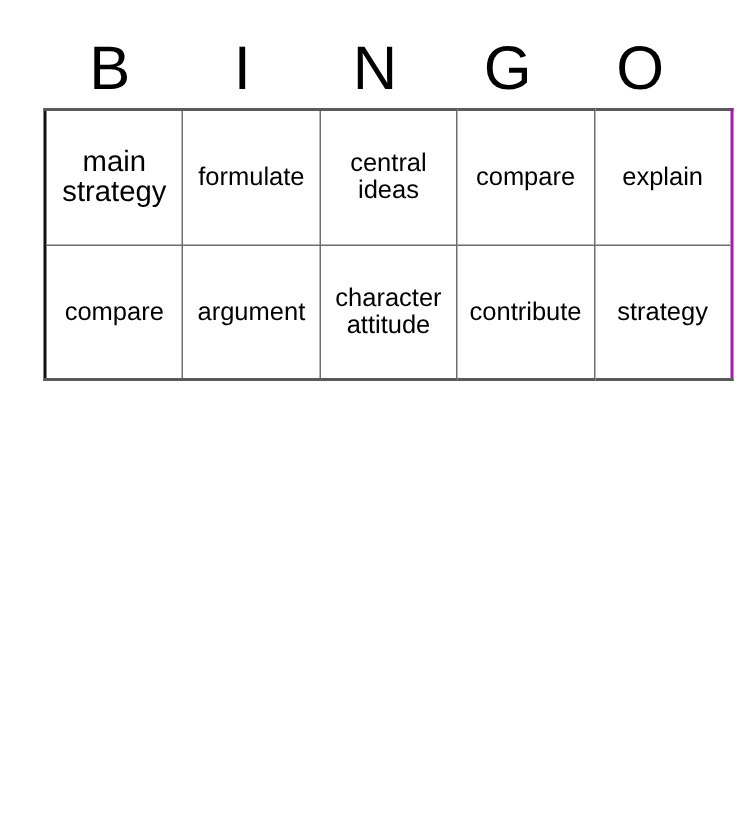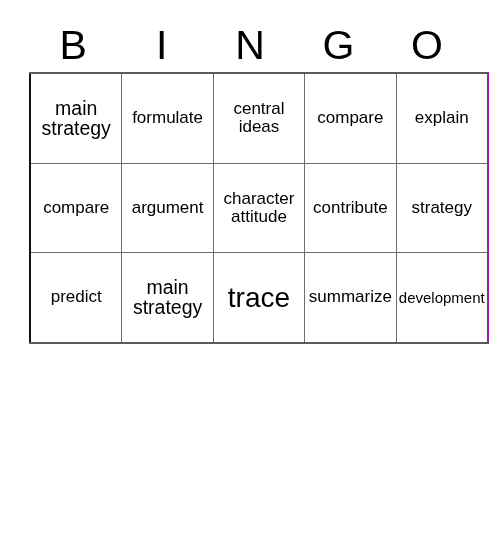--- a/index.html
+++ b/index.html
@@ -120,34 +120,16 @@
             <span class="cell-text fs-s">character
 attitude</span>
           </td>
           <td>
             <span class="cell-text fs-s">contribute</span>
           </td>
           <td>
             <span class="cell-text fs-l">strategy</span>
           </td>
         </tr>
-        <tr>
-          <td>
-            <span class="cell-text fs-l">predict</span>
-          </td>
-          <td>
-            <span class="cell-text fs-m">main
-strategy</span>
-          </td>
-          <td>
-            <span class="cell-text fs-xl">trace</span>
-          </td>
-          <td>
-            <span class="cell-text fs-s">summarize</span>
-          </td>
-          <td>
-            <span class="cell-text fs-xs">development</span>
-          </td>
-        </tr>
       </tbody>
   </table>
 
 </div>
 
 </body></html>

